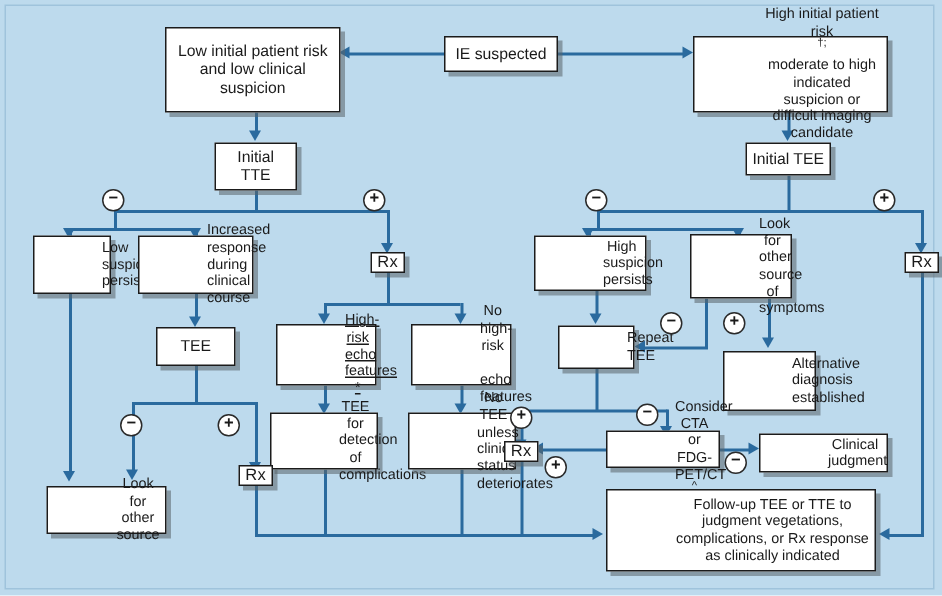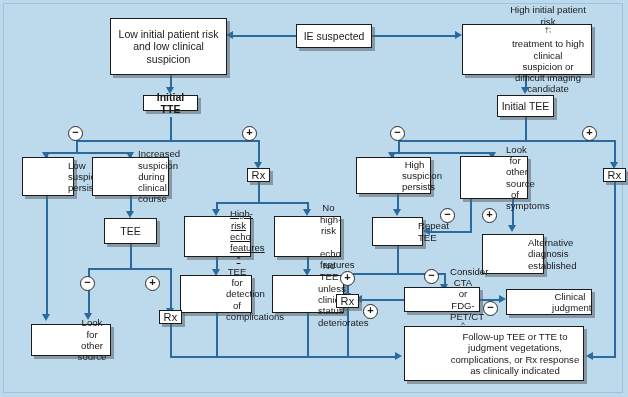--- a/index.html
+++ b/index.html
@@ -165,42 +165,42 @@
       <span>IE suspected</span>
     </div>
 
     <div class="node f11" style="left:106px;top:14px;width:117px;height:57px;flex-direction:column;justify-content:center;">
       <span>Low initial patient risk</span>
       <span>and low clinical suspicion</span>
     </div>
 
     <div class="node f10" style="left:458px;top:20px;width:130px;height:51px;flex-direction:column;justify-content:center;">
       <span><span>High initial patient risk</span><sup>†;</sup></span>
-      <span>treatment to high clinical</span>
+      <span>moderate to high indicated</span>
       <span>suspicion or difficult imaging</span>
       <span>candidate</span>
     </div>
 
-    <div class="node f11" style="left:139px;top:91px;width:55px;height:16px;font-weight:bold;">
+    <div class="node f11" style="left:139px;top:91px;width:55px;height:32px;">
       <span>Initial TTE</span>
     </div>
 
     <div class="node f11" style="left:493px;top:91px;width:57px;height:22px;">
       <span>Initial TEE</span>
     </div>
 
     <div class="node f10" style="left:18px;top:153px;width:52px;height:39px;flex-direction:column;justify-content:center;">
       <span>Low</span>
       <span>suspicion</span>
       <span>persists</span>
     </div>
 
     <div class="node f10" style="left:88px;top:153px;width:77px;height:39px;flex-direction:column;justify-content:center;">
       <span>Increased</span>
-      <span>suspicion during</span>
+      <span>response during</span>
       <span>clinical course</span>
     </div>
 
     <div class="node f11" style="left:100px;top:214px;width:53px;height:26px;">
       <span>TEE</span>
     </div>
 
     <div class="node rx" style="left:243px;top:164px;width:23px;height:14px;">
       <span>Rx</span>
     </div>

